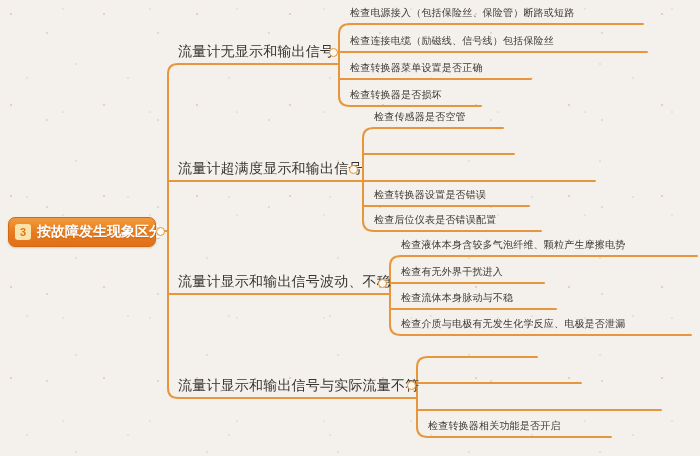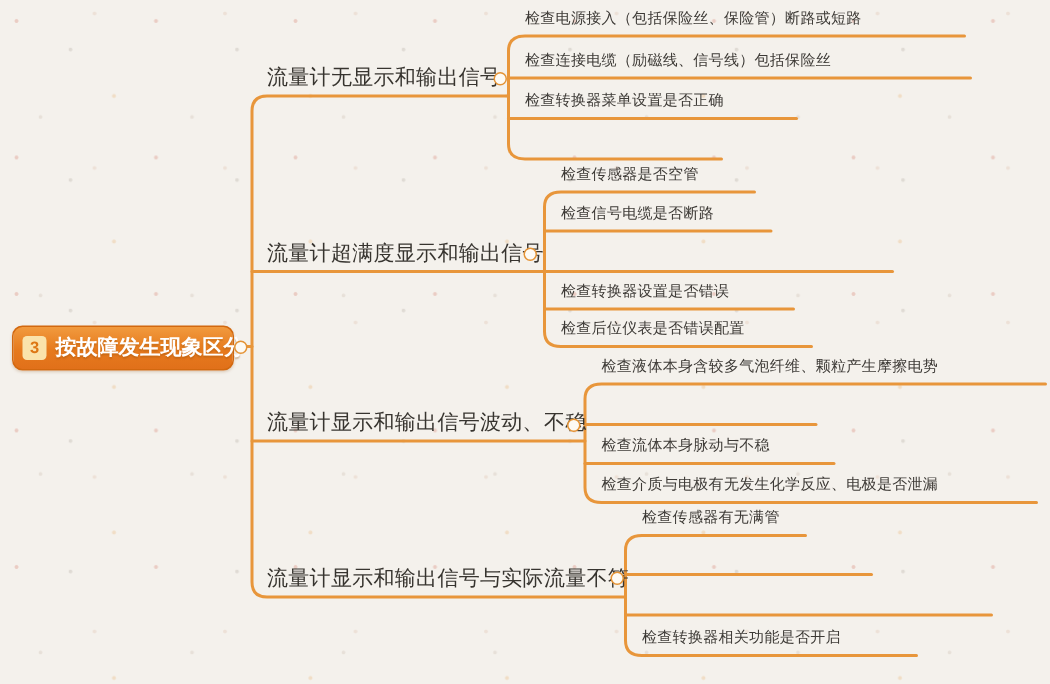--- a/index.html
+++ b/index.html
@@ -88,31 +88,31 @@
   </div>
 
   <div class="topic branch-label" style="left:178px;top:42px">流量计无显示和输出信号</div>
   <div class="topic branch-label" style="left:178px;top:159px">流量计超满度显示和输出信号</div>
   <div class="topic branch-label" style="left:178px;top:272px">流量计显示和输出信号波动、不稳</div>
   <div class="topic branch-label" style="left:178px;top:376px">流量计显示和输出信号与实际流量不符</div>
 
   <div class="topic leaf-label" style="left:350px;top:4px">检查电源接入（包括保险丝、保险管）断路或短路</div>
   <div class="topic leaf-label" style="left:350px;top:32px">检查连接电缆（励磁线、信号线）包括保险丝</div>
   <div class="topic leaf-label" style="left:350px;top:59px">检查转换器菜单设置是否正确</div>
+  <div class="topic leaf-label" style="left:350px;top:86px">检查转换器是否损坏</div>
 
   <div class="topic leaf-label" style="left:374px;top:108px">检查传感器是否空管</div>
-  <div class="topic leaf-label" style="left:374px;top:134px">检查信号电缆是否断路</div>
   <div class="topic leaf-label" style="left:374px;top:186px">检查转换器设置是否错误</div>
   <div class="topic leaf-label" style="left:374px;top:211px">检查后位仪表是否错误配置</div>
 
   <div class="topic leaf-label" style="left:401px;top:236px">检查液体本身含较多气泡纤维、颗粒产生摩擦电势</div>
+  <div class="topic leaf-label" style="left:401px;top:263px">检查有无外界干扰进入</div>
   <div class="topic leaf-label" style="left:401px;top:289px">检查流体本身脉动与不稳</div>
   <div class="topic leaf-label" style="left:401px;top:315px">检查介质与电极有无发生化学反应、电极是否泄漏</div>
 
-  <div class="topic leaf-label" style="left:428px;top:337px">检查传感器有无满管</div>
   <div class="topic leaf-label" style="left:428px;top:417px">检查转换器相关功能是否开启</div>
 
   <div class="handle" style="left:156px;top:227px"></div>
   <div class="handle" style="left:329px;top:48px"></div>
   <div class="handle" style="left:349px;top:165px"></div>
   <div class="handle" style="left:378px;top:279px"></div>
   <div class="handle" style="left:407px;top:381px"></div>
 
 </div>
 

